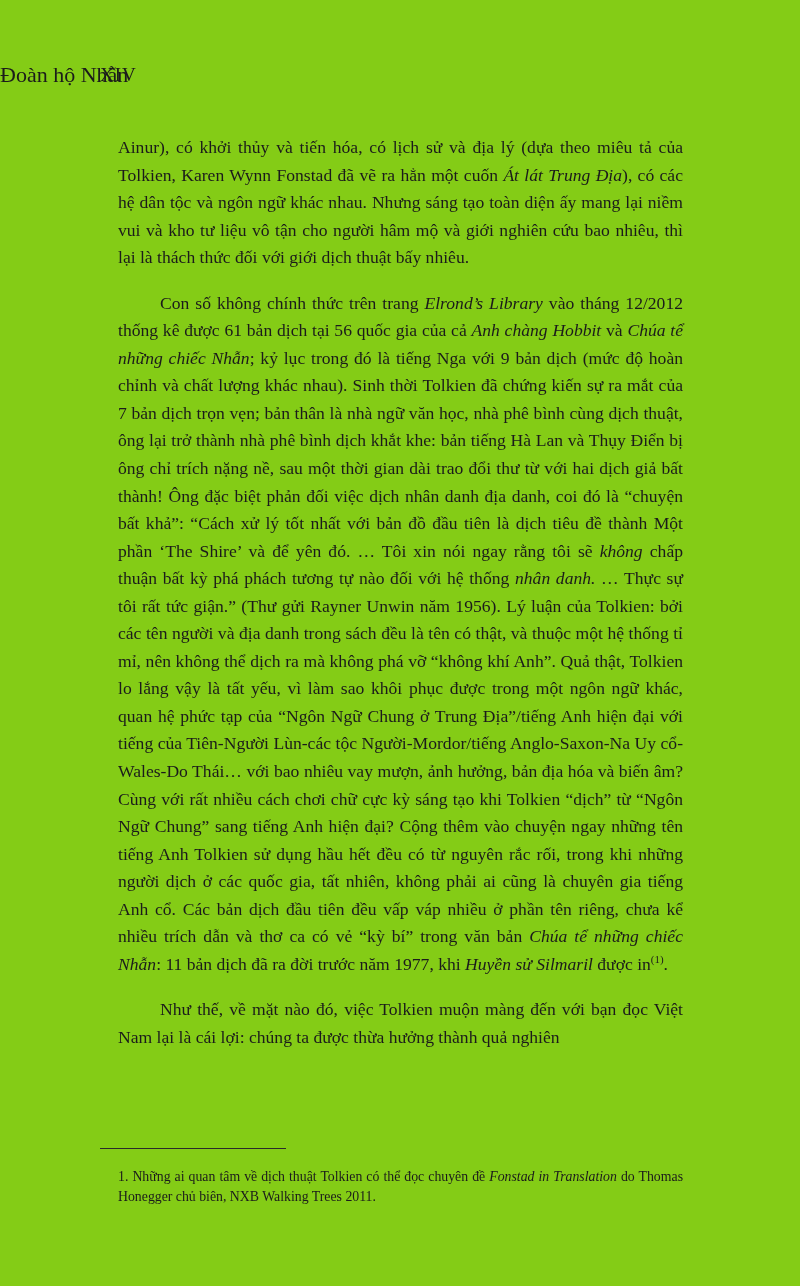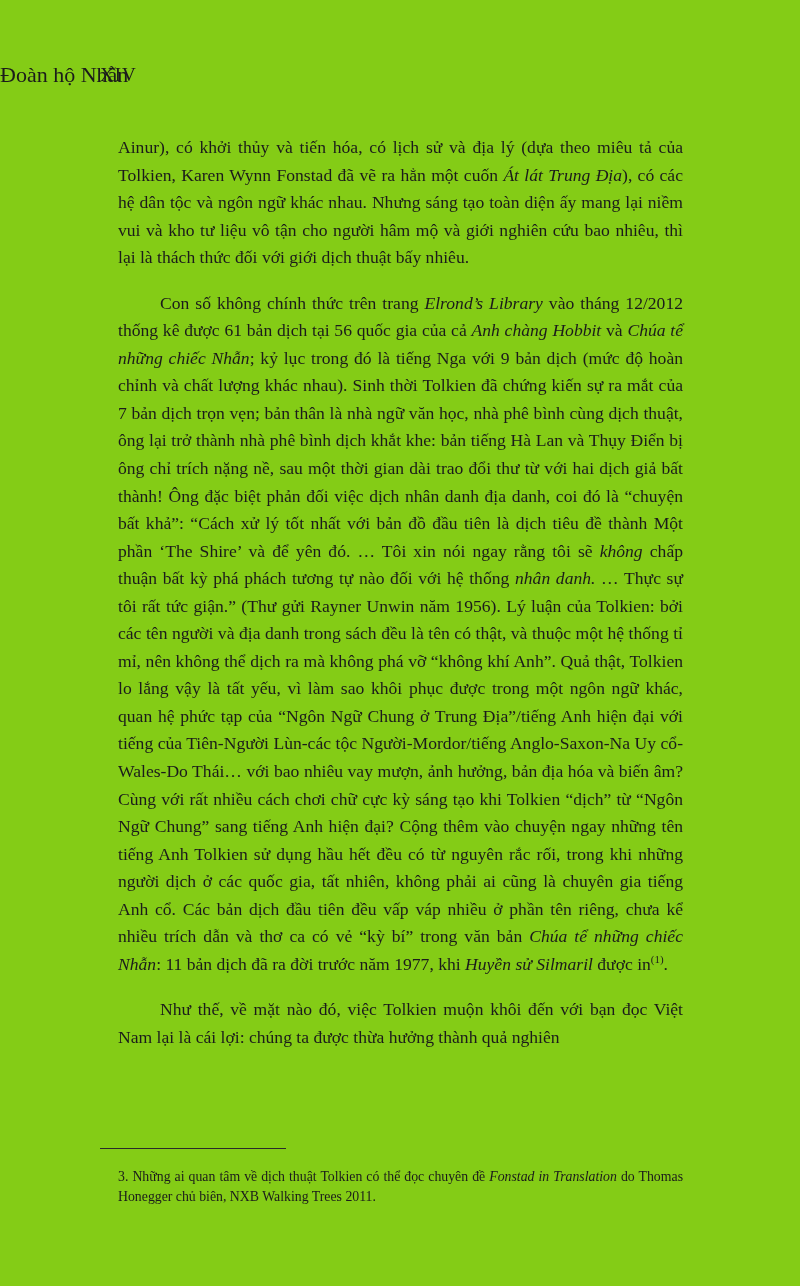--- a/index.html
+++ b/index.html
@@ -86,23 +86,23 @@
 <div class="page">
 
   <header class="page-header">
     <span class="page-number">XIV</span>
     <span class="running-head">Đoàn hộ Nhẫn</span>
   </header>
 
   <main class="body-text">
       <p class="para"><span>Ainur), có khởi thủy và tiến hóa, có lịch sử và địa lý (dựa theo miêu tả của Tolkien, Karen Wynn Fonstad đã vẽ ra hẳn một cuốn </span><span class="it">Át lát Trung Địa</span><span>), có các hệ dân tộc và ngôn ngữ khác nhau. Nhưng sáng tạo toàn diện ấy mang lại niềm vui và kho tư liệu vô tận cho người hâm mộ và giới nghiên cứu bao nhiêu, thì lại là thách thức đối với giới dịch thuật bấy nhiêu.</span></p>
       <p class="para indent"><span>Con số không chính thức trên trang </span><span class="it">Elrond’s Library</span><span> vào tháng 12/2012 thống kê được 61 bản dịch tại 56 quốc gia của cả </span><span class="it">Anh chàng Hobbit</span><span> và </span><span class="it">Chúa tể những chiếc Nhẫn</span><span>; kỷ lục trong đó là tiếng Nga với 9 bản dịch (mức độ hoàn chỉnh và chất lượng khác nhau). Sinh thời Tolkien đã chứng kiến sự ra mắt của 7 bản dịch trọn vẹn; bản thân là nhà ngữ văn học, nhà phê bình cùng dịch thuật, ông lại trở thành nhà phê bình dịch khắt khe: bản tiếng Hà Lan và Thụy Điển bị ông chỉ trích nặng nề, sau một thời gian dài trao đổi thư từ với hai dịch giả bất thành! Ông đặc biệt phản đối việc dịch nhân danh địa danh, coi đó là “chuyện bất khả”: “Cách xử lý tốt nhất với bản đồ đầu tiên là dịch tiêu đề thành Một phần ‘The Shire’ và để yên đó. … Tôi xin nói ngay rằng tôi sẽ </span><span class="it">không</span><span> chấp thuận bất kỳ phá phách tương tự nào đối với hệ thống </span><span class="it">nhân danh.</span><span> … Thực sự tôi rất tức giận.” (Thư gửi Rayner Unwin năm 1956). Lý luận của Tolkien: bởi các tên người và địa danh trong sách đều là tên có thật, và thuộc một hệ thống tỉ mỉ, nên không thể dịch ra mà không phá vỡ “không khí Anh”. Quả thật, Tolkien lo lắng vậy là tất yếu, vì làm sao khôi phục được trong một ngôn ngữ khác, quan hệ phức tạp của “Ngôn Ngữ Chung ở Trung Địa”/tiếng Anh hiện đại với tiếng của Tiên-Người Lùn-các tộc Người-Mordor/tiếng Anglo-Saxon-Na Uy cổ-Wales-Do Thái… với bao nhiêu vay mượn, ảnh hưởng, bản địa hóa và biến âm? Cùng với rất nhiều cách chơi chữ cực kỳ sáng tạo khi Tolkien “dịch” từ “Ngôn Ngữ Chung” sang tiếng Anh hiện đại? Cộng thêm vào chuyện ngay những tên tiếng Anh Tolkien sử dụng hầu hết đều có từ nguyên rắc rối, trong khi những người dịch ở các quốc gia, tất nhiên, không phải ai cũng là chuyên gia tiếng Anh cổ. Các bản dịch đầu tiên đều vấp váp nhiều ở phần tên riêng, chưa kể nhiều trích dẫn và thơ ca có vẻ “kỳ bí” trong văn bản </span><span class="it">Chúa tể những chiếc Nhẫn</span><span>: 11 bản dịch đã ra đời trước năm 1977, khi </span><span class="it">Huyền sử Silmaril</span><span> được in</span><sup>(1)</sup><span>.</span></p>
-      <p class="para indent"><span>Như thế, về mặt nào đó, việc Tolkien muộn khôi đến với bạn đọc Việt Nam lại là cái lợi: chúng ta được thừa hưởng thành quả nghiên</span></p>
+      <p class="para indent"><span>Như thế, về mặt nào đó, việc Tolkien muộn màng đến với bạn đọc Việt Nam lại là cái lợi: chúng ta được thừa hưởng thành quả nghiên</span></p>
     </main>
 
   <footer class="footnote-area">
     <div class="footnote-rule"></div>
     <div class="footnote">
-        <p class="para"><span>3. Những ai quan tâm về dịch thuật Tolkien có thể đọc chuyên đề </span><span class="it">Fonstad in Translation</span><span> do Thomas Honegger chủ biên, NXB Walking Trees 2011.</span></p>
+        <p class="para"><span>1. Những ai quan tâm về dịch thuật Tolkien có thể đọc chuyên đề </span><span class="it">Fonstad in Translation</span><span> do Thomas Honegger chủ biên, NXB Walking Trees 2011.</span></p>
       </div>
   </footer>
 
 </div>
 
 </body></html>

